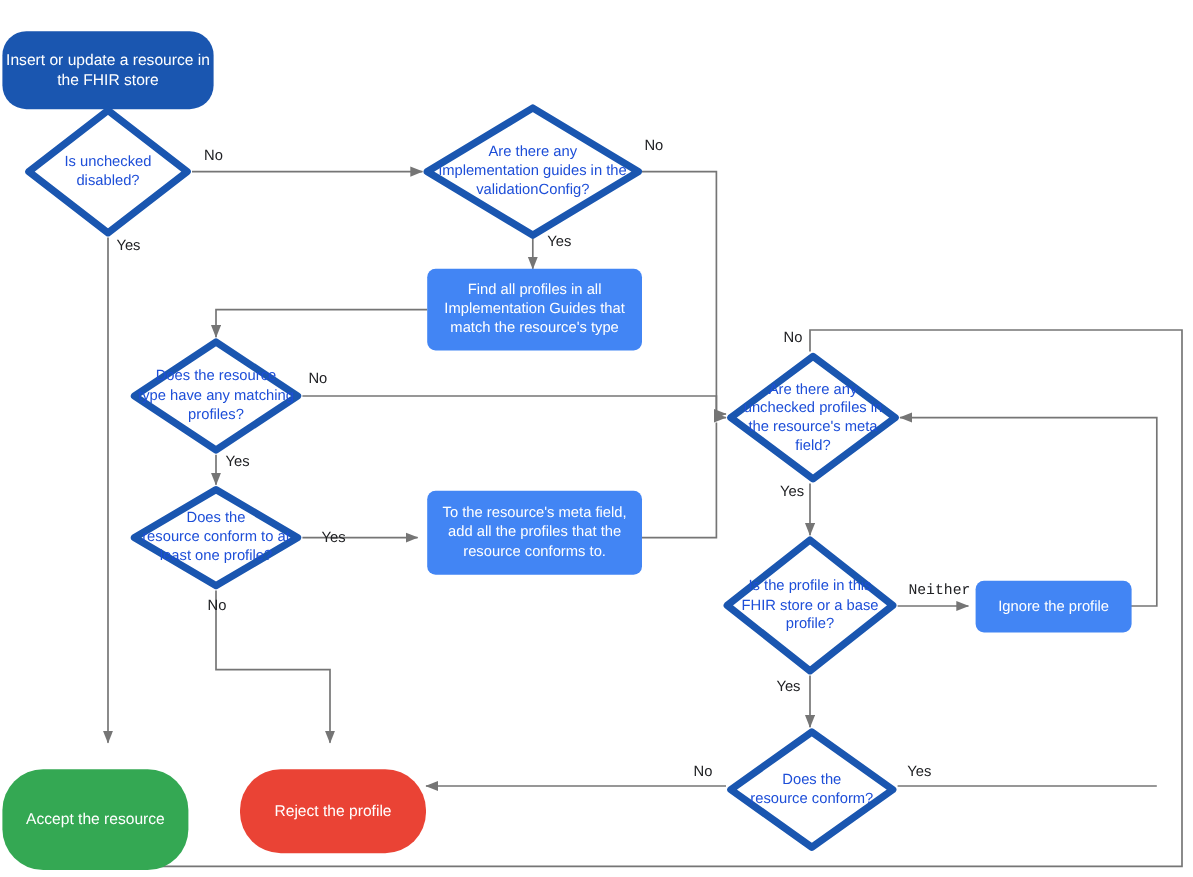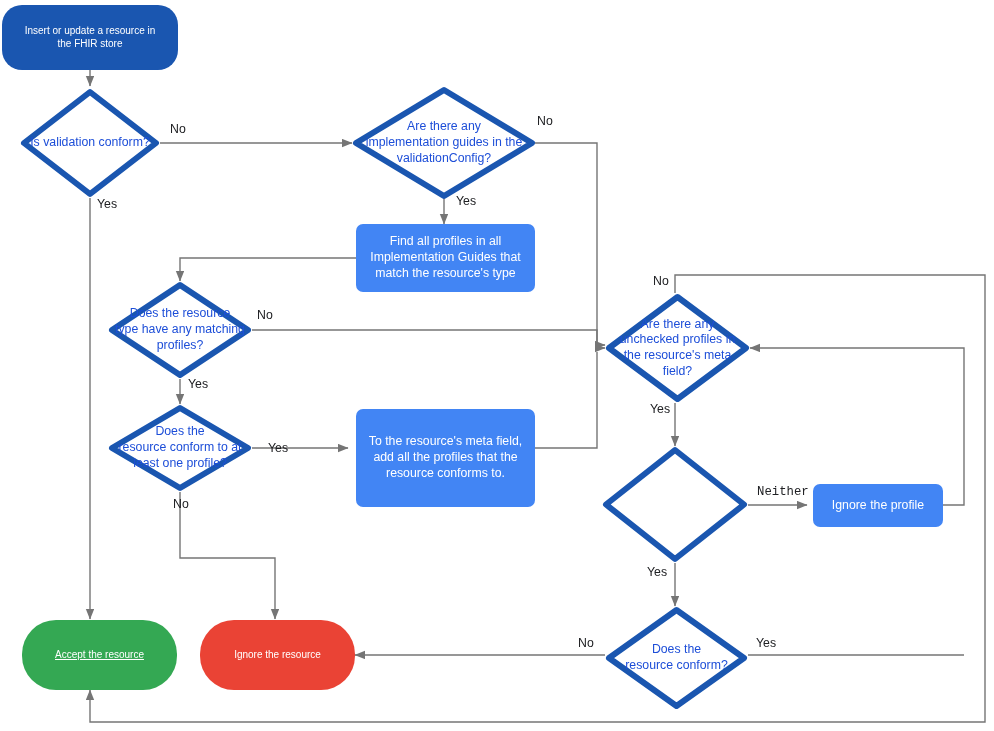--- a/index.html
+++ b/index.html
@@ -42,21 +42,22 @@
   }
   .node-label {
     display: block;
     line-height: 1.28;
     white-space: pre-line;
   }
   
   .rounded {
     border-radius: 34px;
     color: #ffffff;
-    font-size: 10px;
+    font-size: 13px;
+    margin-top: 21px;
   }
   .rounded.start {
     background: #1a56b0;
     border-radius: 20px;
   }
   .rounded.accept {
     background: #34a853;
   }
   .rounded.reject {
     background: #ea4335;
@@ -148,21 +149,21 @@
 
     <div class="node rounded start" style="left:2px; top:5px; width:176px; height:65px;">
       <span class="node-label">Insert or update a resource in
 the FHIR store</span>
     </div>
 
     <div class="node diamond" style="left:20px; top:88px; width:140px; height:110px;">
       <svg class="diamond-shape" viewBox="0 0 140 110" preserveAspectRatio="none">
         <polygon points="70,4 136,55 70,106 4,55" fill="#ffffff" stroke="#1a56b0" stroke-width="6" stroke-linejoin="round"></polygon>
       </svg>
-      <span class="node-label">Is validation conform?</span>
+      <span class="node-label">Is unchecked disabled?</span>
     </div>
 
     <div class="node diamond" style="left:352px; top:86px; width:184px; height:114px;">
       <svg class="diamond-shape" viewBox="0 0 184 114" preserveAspectRatio="none">
         <polygon points="92,4 180,57 92,110 4,57" fill="#ffffff" stroke="#1a56b0" stroke-width="6" stroke-linejoin="round"></polygon>
       </svg>
       <span class="node-label">Are there any
 implementation guides in the
 validationConfig?</span>
     </div>
@@ -184,60 +185,63 @@
 
     <div class="node diamond" style="left:108px; top:404px; width:144px; height:88px;">
       <svg class="diamond-shape" viewBox="0 0 144 88" preserveAspectRatio="none">
         <polygon points="72,4 140,44 72,84 4,44" fill="#ffffff" stroke="#1a56b0" stroke-width="6" stroke-linejoin="round"></polygon>
       </svg>
       <span class="node-label">Does the
 resource conform to at
 least one profile?</span>
     </div>
 
-    <div class="node process" style="left:356px; top:409px; width:179px; height:98px;">
+    <div class="node process" style="left:356px; top:409px; width:179px; height:70px;">
       <span class="node-label">To the resource's meta field,
 add all the profiles that the
 resource conforms to.</span>
     </div>
 
     <div class="node diamond" style="left:605px; top:293px; width:145px; height:110px;">
       <svg class="diamond-shape" viewBox="0 0 145 110" preserveAspectRatio="none">
         <polygon points="72.5,4 141,55 72.5,106 4,55" fill="#ffffff" stroke="#1a56b0" stroke-width="6" stroke-linejoin="round"></polygon>
       </svg>
       <span class="node-label">Are there any
 unchecked profiles in
 the resource's meta
 field?</span>
     </div>
 
     <div class="node diamond" style="left:602px; top:446px; width:146px; height:117px;">
       <svg class="diamond-shape" viewBox="0 0 146 117" preserveAspectRatio="none">
         <polygon points="73,4 142,58.5 73,113 4,58.5" fill="#ffffff" stroke="#1a56b0" stroke-width="6" stroke-linejoin="round"></polygon>
       </svg>
+      <span class="node-label">Is the profile in this
+FHIR store or a base
+profile?</span>
     </div>
 
     <div class="node process" style="left:813px; top:484px; width:130px; height:43px;">
       <span class="node-label">Ignore the profile</span>
     </div>
 
     <div class="node diamond" style="left:605px; top:606px; width:143px; height:104px;">
       <svg class="diamond-shape" viewBox="0 0 143 104" preserveAspectRatio="none">
         <polygon points="71.5,4 139,52 71.5,100 4,52" fill="#ffffff" stroke="#1a56b0" stroke-width="6" stroke-linejoin="round"></polygon>
       </svg>
       <span class="node-label">Does the
 resource conform?</span>
     </div>
 
-    <div class="node rounded accept" style="left:22px; top:620px; width:155px; height:70px;text-decoration:underline;">
+    <div class="node rounded accept" style="left:2px; top:620px; width:155px; height:84px;">
       <span class="node-label">Accept the resource</span>
     </div>
 
     <div class="node rounded reject" style="left:200px; top:620px; width:155px; height:70px;">
-      <span class="node-label">Ignore the resource</span>
+      <span class="node-label">Reject the profile</span>
     </div>
 
     <div class="edge-label" style="left:170px; top:122px;">No</div>
 
     <div class="edge-label" style="left:97px; top:197px;">Yes</div>
 
     <div class="edge-label" style="left:537px; top:114px;">No</div>
 
     <div class="edge-label" style="left:456px; top:194px;">Yes</div>
 

